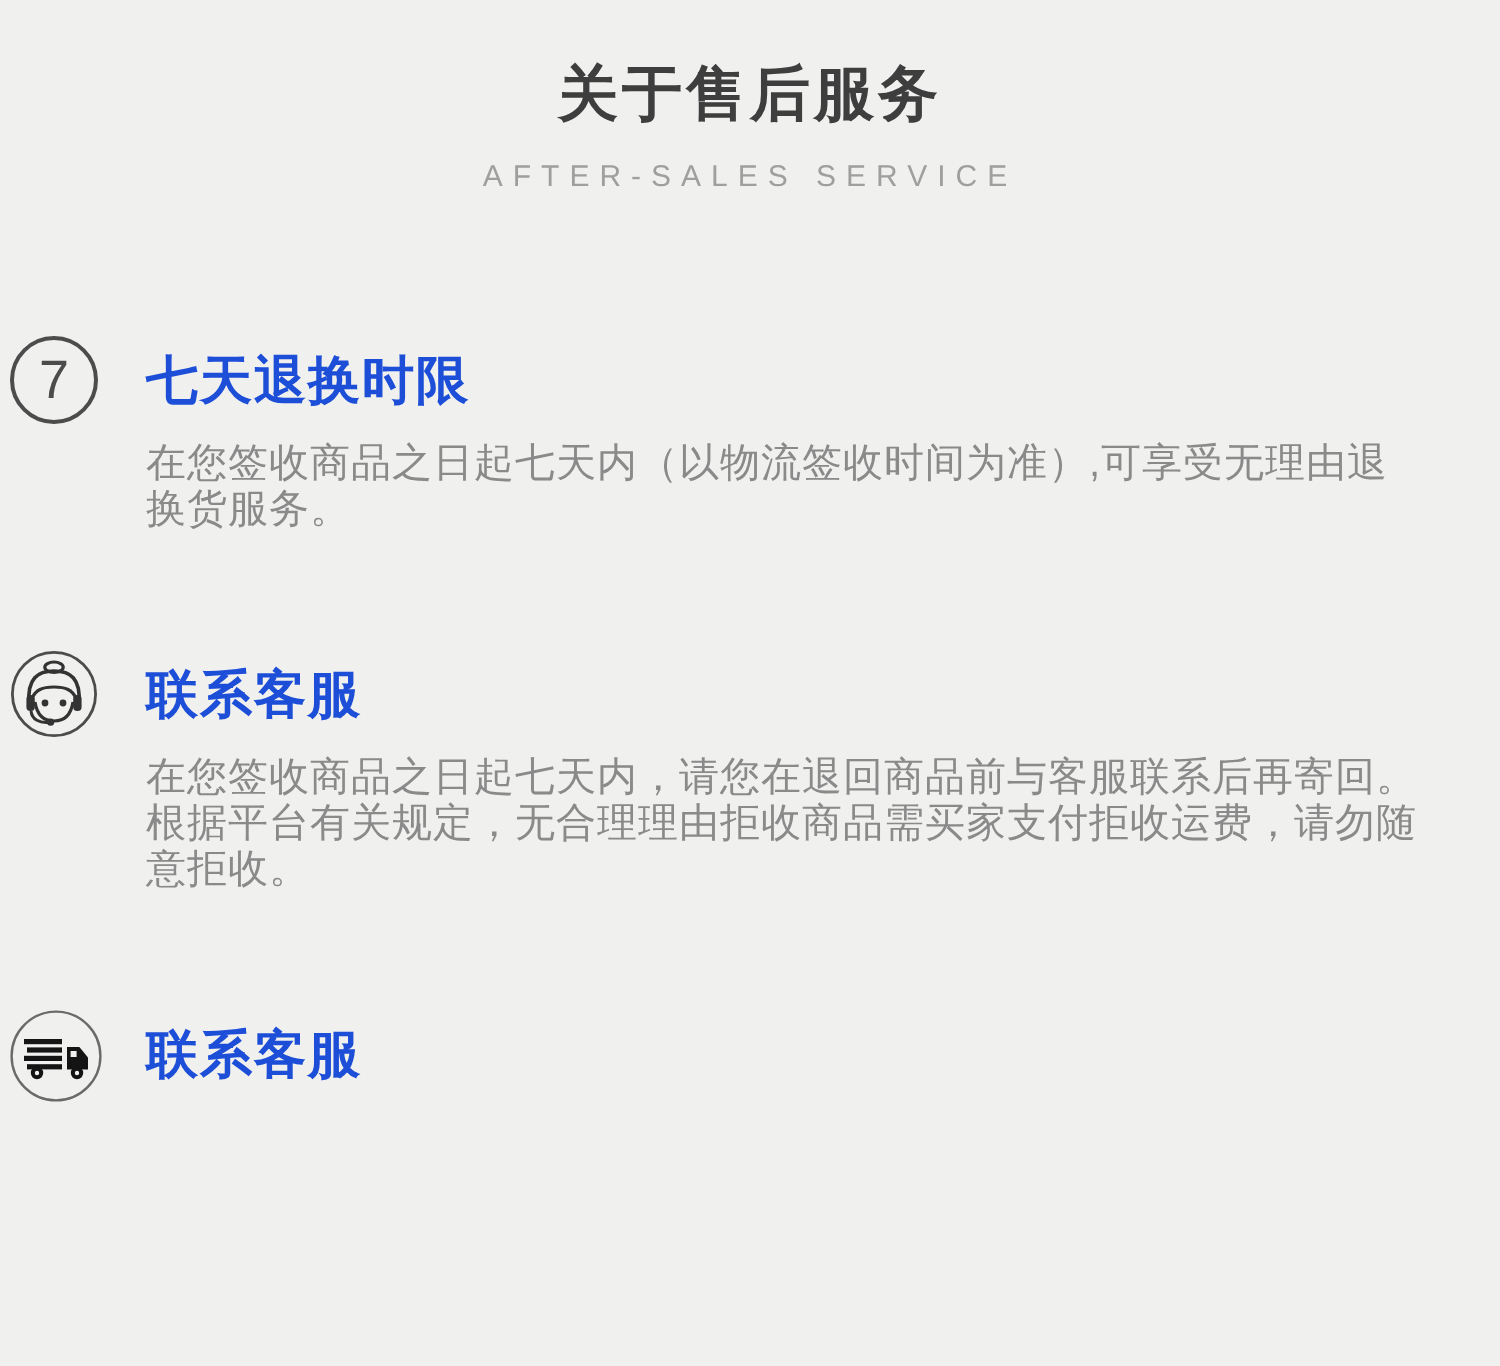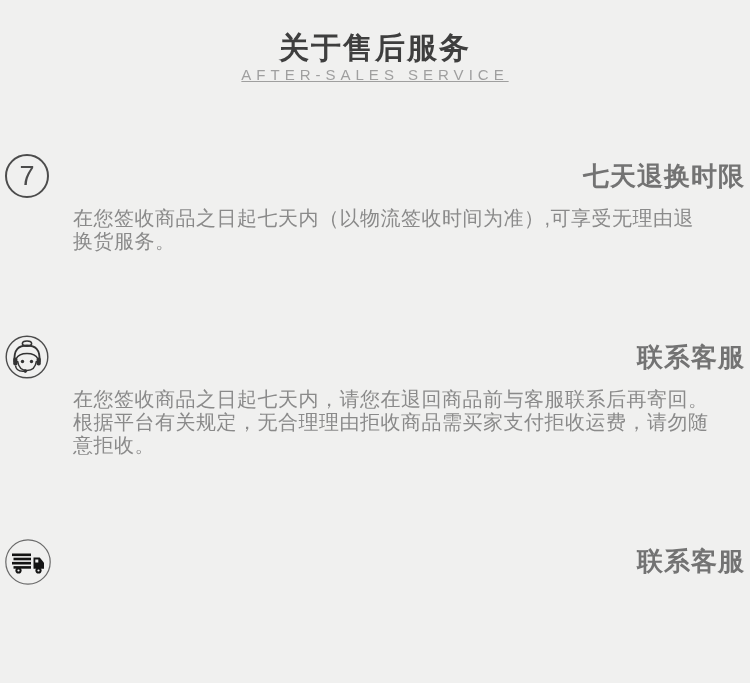--- a/index.html
+++ b/index.html
@@ -19,36 +19,36 @@
     padding-top: 30px;
   }
   .page-title {
     font-size: 30px;
     font-weight: 700;
     color: #3e3e3e;
     letter-spacing: 2px;
     line-height: 36px;
   }
   .page-subtitle {
+    margin-top: 14px;
     font-size: 15px;
     color: #9f9f9f;
     letter-spacing: 5px;
     line-height: 18px;
-    text-decoration: underline;
   }
   .sections {
     margin-top: 70px;
   }
   .section {
     position: relative;
     padding-left: 73px;
     padding-right: 5px;
   }
   .section + .section {
-    margin-top: 82px;
+    margin-top: 58px;
   }
   .icon-wrap {
     position: absolute;
     left: 5px;
     top: 0;
     width: 44px;
     height: 44px;
   }
   .badge-circle {
     box-sizing: border-box;
@@ -60,24 +60,23 @@
     align-items: center;
     justify-content: center;
     font-size: 27px;
     font-weight: 400;
     color: #4c4c4c;
     line-height: 1;
   }
   .section-heading {
     font-size: 26px;
     font-weight: 700;
-    color: #737373;
+    color: #1d4ed8;
     line-height: 44px;
     letter-spacing: 1px;
-    text-align: right;
   }
   .section-body {
     margin-top: 9px;
     width: 672px;
     font-size: 20px;
     line-height: 23px;
     color: #8a8a8a;
     white-space: pre-line;
     letter-spacing: 0.5px;
   }

